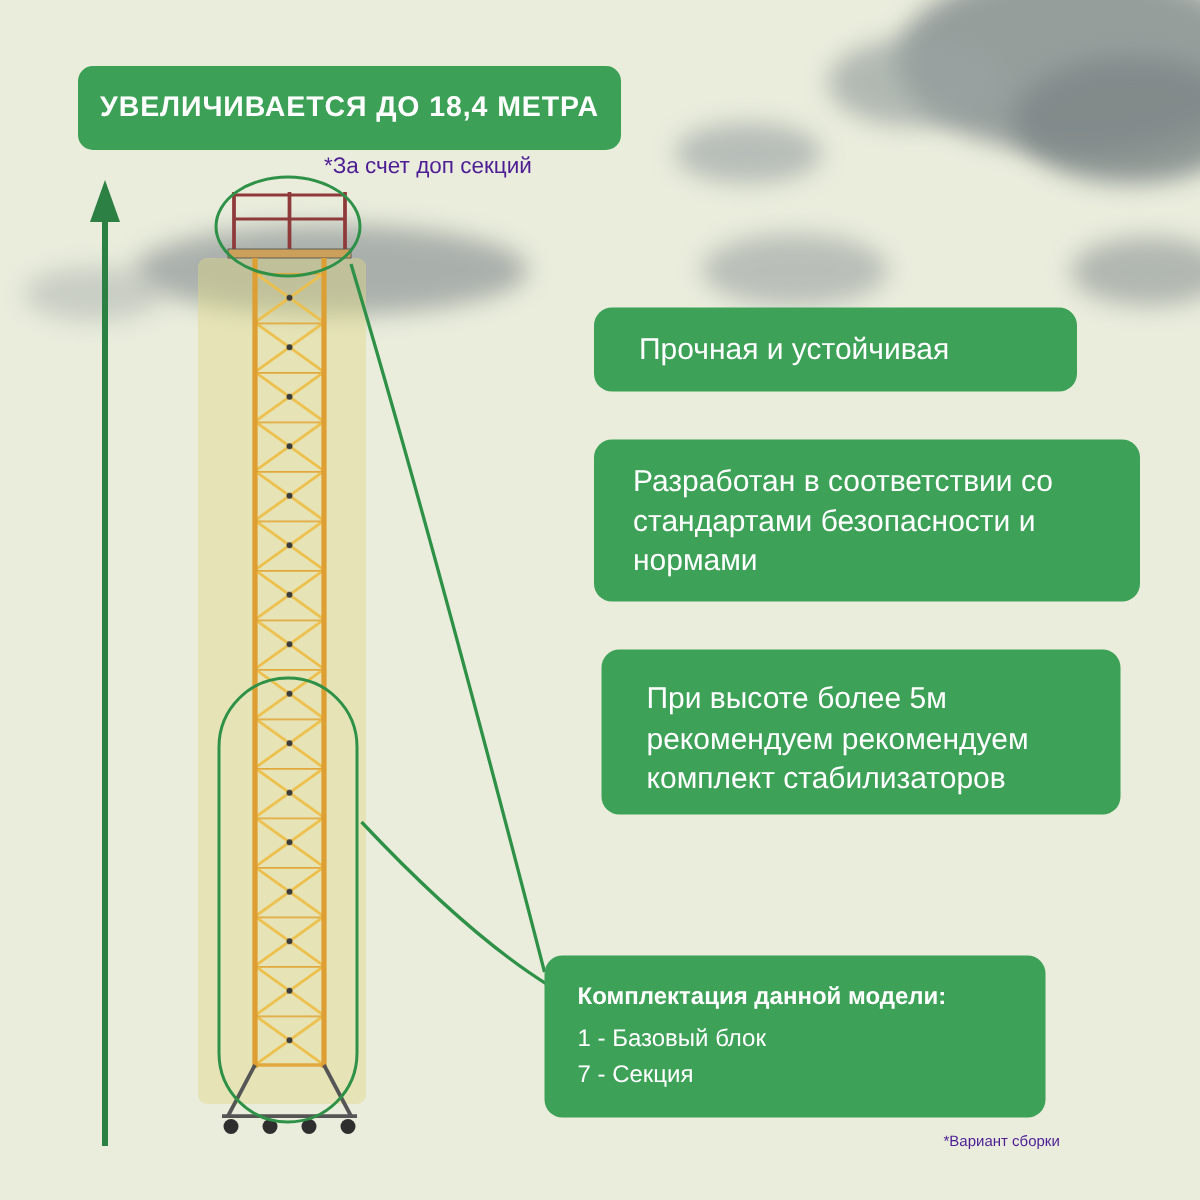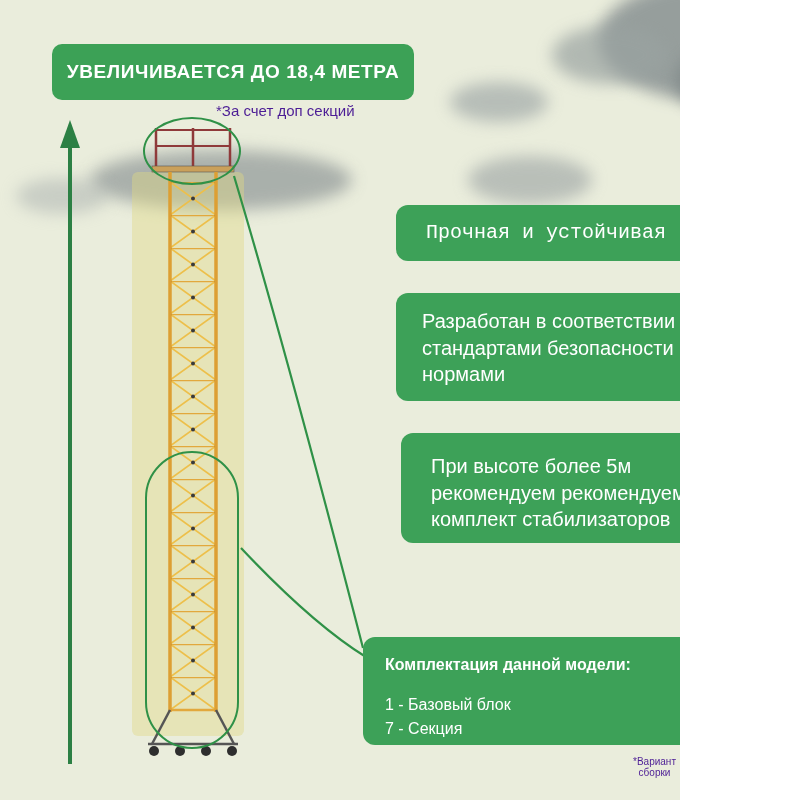--- a/index.html
+++ b/index.html
@@ -1,17 +1,17 @@
 <!DOCTYPE html>
 <html><head>
 <meta charset="utf-8">
 <style>
   html,body{margin:0;padding:0;}
   .stage{
-    position:relative;width:680px;height:800px;overflow:hidden;
+    position:relative;width:800px;height:800px;overflow:hidden;
     background:#eaeddc;
     font-family:"Liberation Sans",sans-serif;
   }
   .cloud{position:absolute;border-radius:50%;filter:blur(8px);}
   .c1 {left:598px;top:-22px;width:240px;height:124px;background:#8e9696;opacity:.9;}
   .c1b{left:676px;top:38px;width:156px;height:84px;background:#7f8888;opacity:.85;}
   .c2 {left:552px;top:26px;width:116px;height:58px;background:#9aa3a1;opacity:.7;}
   .c3 {left:450px;top:82px;width:98px;height:40px;background:#a6aeac;opacity:.75;}
   .c4 {left:90px;top:150px;width:262px;height:60px;background:#9aa19f;opacity:.8;}
   .c5 {left:468px;top:156px;width:124px;height:48px;background:#a5acaa;opacity:.7;}
@@ -37,30 +37,30 @@
 
   .ellipse{position:absolute;border:2.5px solid #2f9147;background:transparent;box-sizing:border-box;}
   .ellipse-top{left:143px;top:117px;width:98px;height:68px;border-radius:50%;}
   .ellipse-base{left:145px;top:451px;width:94px;height:298px;border-radius:48px;}
   .connectors{position:absolute;left:0;top:0;pointer-events:none;}
 
   .callout{
     position:absolute;background:#3da158;border-radius:12px;color:#ffffff;
     font-size:20px;font-weight:500;line-height:1.33;box-sizing:border-box;
   }
-  .callout-1{left:396px;top:205px;width:322px;height:56px;display:flex;align-items:center;padding-left:30px;font-family:Liberation Mono, monospace;}
+  .callout-1{left:396px;top:205px;width:322px;height:56px;display:flex;align-items:center;padding-left:30px;}
   .callout-2{left:396px;top:293px;width:364px;height:108px;padding:15px 26px;}
   .callout-3{left:401px;top:433px;width:346px;height:110px;padding:20px 24px 20px 30px;}
 
   .kit{
     position:absolute;left:363px;top:637px;width:334px;height:108px;
     background:#3da158;border-radius:12px;color:#ffffff;box-sizing:border-box;
     padding:16px 22px;font-size:16px;line-height:1.5;
   }
-  .kit-title{font-weight:bold;margin-bottom:16px;}
+  .kit-title{font-weight:bold;margin-bottom:4px;}
 </style>
 </head>
 <body>
 
 <div class="stage">
 
   <div class="cloud c1"></div>
   <div class="cloud c1b"></div>
   <div class="cloud c2"></div>
   <div class="cloud c3"></div>

